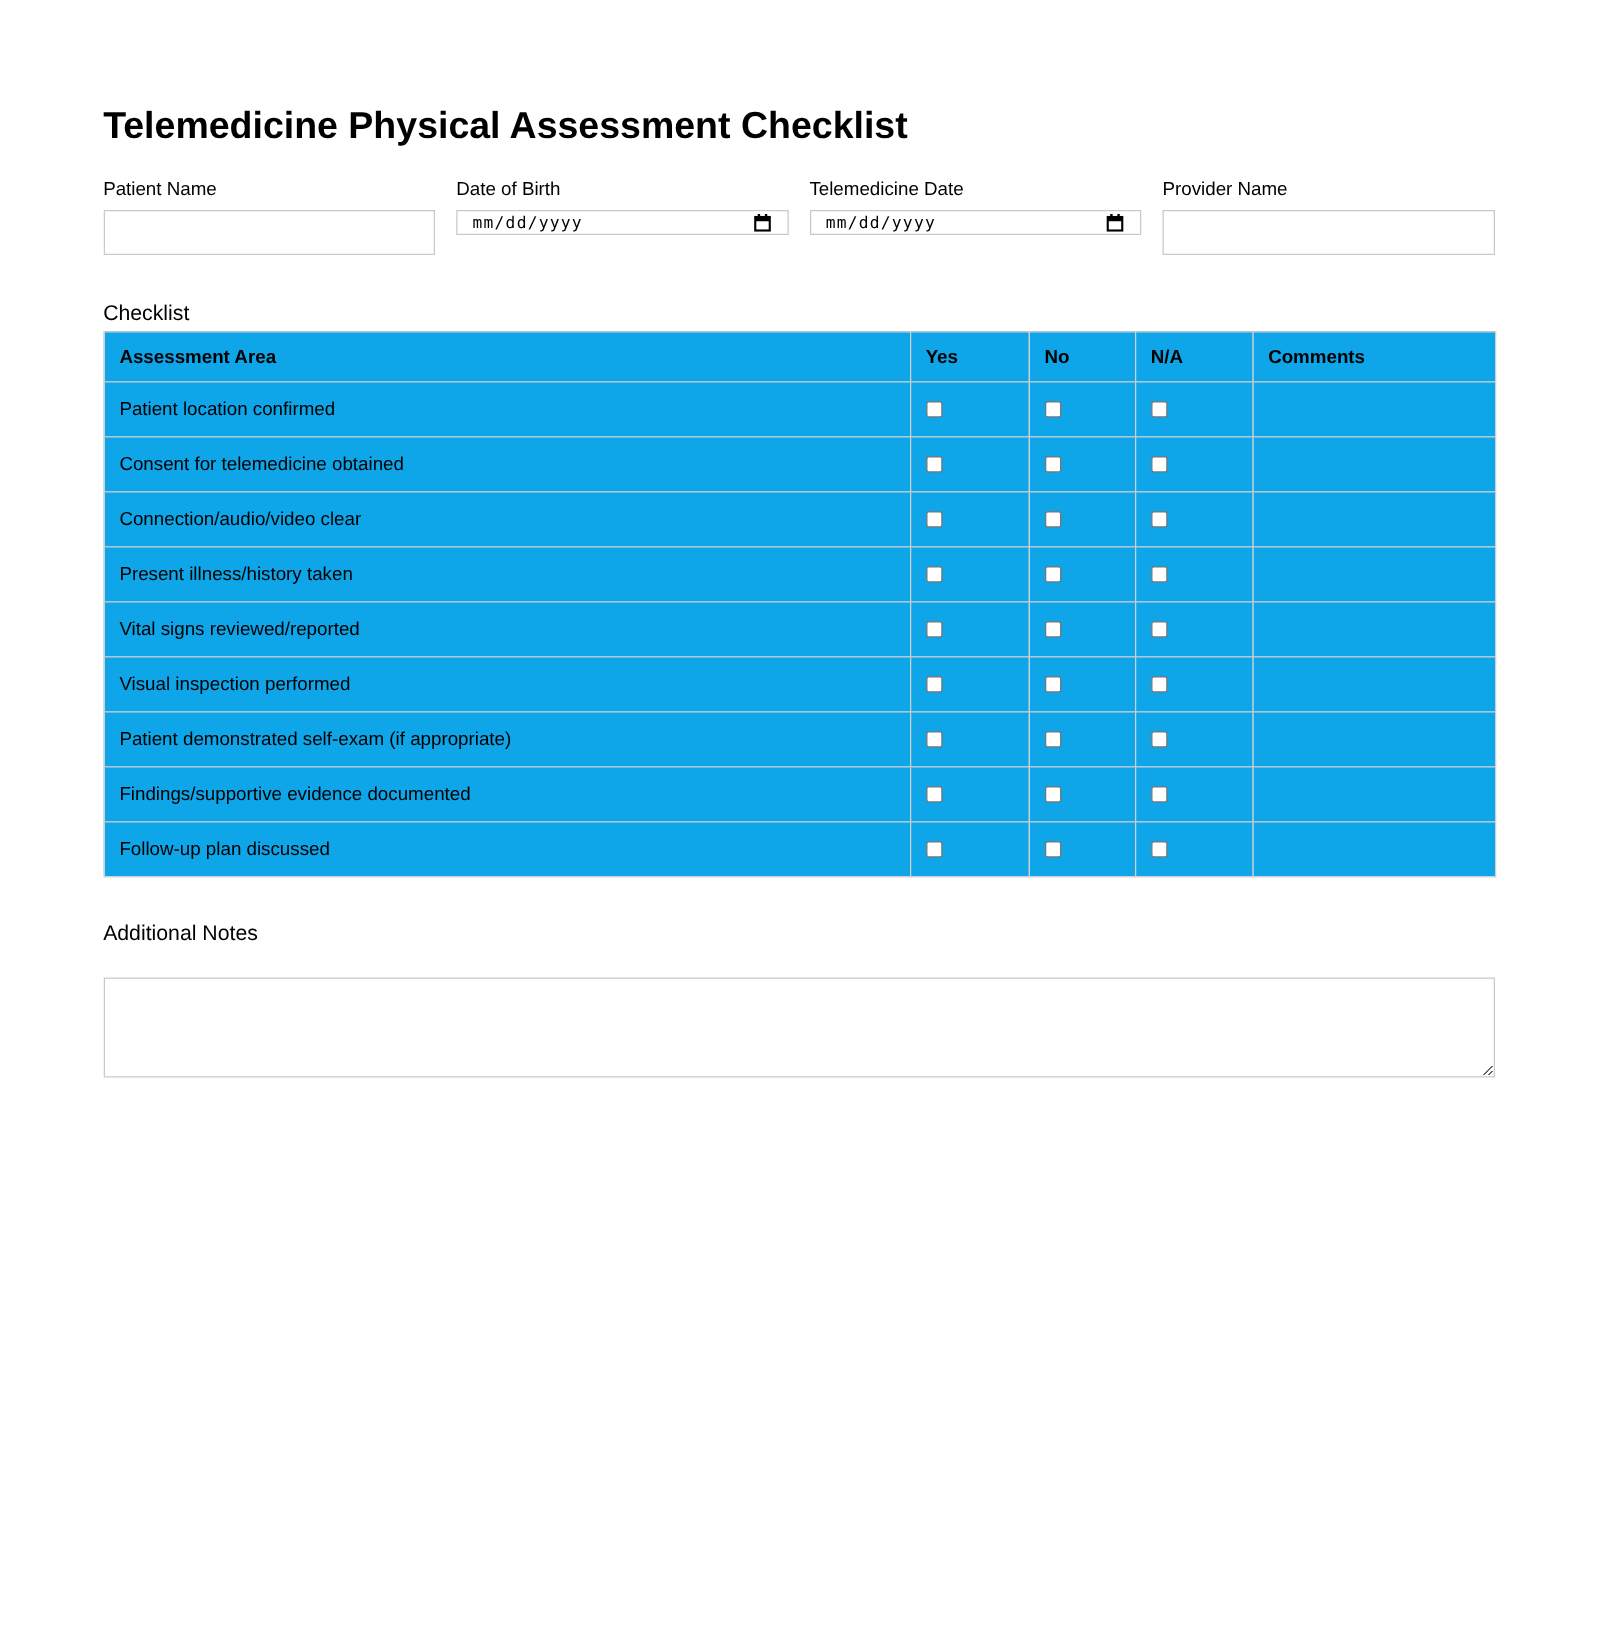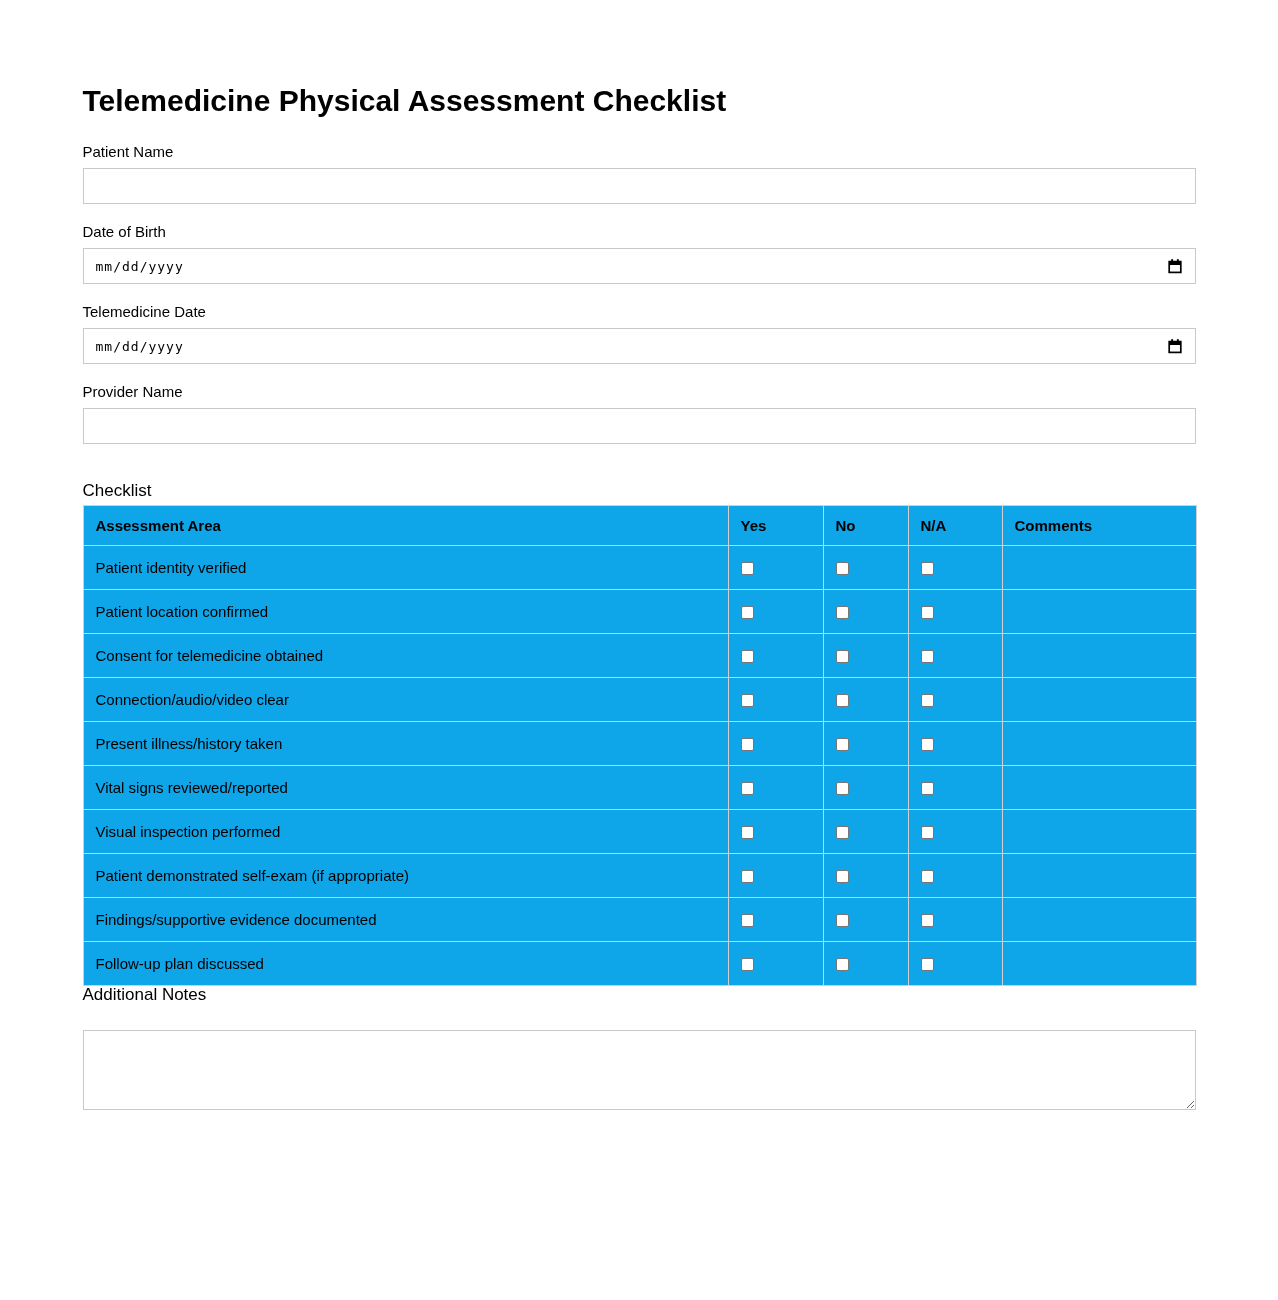--- a/index.html
+++ b/index.html
@@ -17,21 +17,21 @@
     padding-top: 84px;
   }
   h1.page-title {
     font-size: 30px;
     font-weight: 700;
     line-height: 1.1;
     margin-bottom: 27px;
   }
   .form-grid {
     display: grid;
-    grid-template-columns: 1fr;
+    grid-template-columns: 1fr 1fr 1fr 1fr;
     column-gap: 17px;
     row-gap: 20px;
   }
   .field label {
     display: block;
     font-size: 15px;
     line-height: 15px;
     margin-bottom: 9px;
     color: #000;
   }
@@ -41,21 +41,21 @@
     border: 1px solid #c9c9c9;
     background: #fff;
     font-family: "Liberation Sans", sans-serif;
     font-size: 15px;
     padding: 0 10px;
     border-radius: 0;
     outline: none;
   }
   .date-input {
     width: 100%;
-    height: 36px;
+    height: 20px;
     border: 1px solid #c9c9c9;
     background: #fff;
     display: flex;
     align-items: center;
     justify-content: space-between;
     padding: 0 12px;
     cursor: default;
   }
   .date-placeholder {
     font-family: "DejaVu Sans Mono", "Liberation Mono", monospace;
@@ -64,21 +64,21 @@
     color: #000;
   }
   .calendar-icon svg { display: block; }
 
   h2.section-heading {
     font-size: 17px;
     font-weight: 400;
     line-height: 1.1;
   }
   .checklist-heading { margin-top: 38px; margin-bottom: 4px; }
-  .notes-heading { margin-bottom: 26px; }
+  .notes-heading { margin-top: 36px; margin-bottom: 26px; }
 
   table.checklist-table {
     width: 1113px;
     table-layout: fixed;
     border-collapse: collapse;
   }
   .checklist-table th,
   .checklist-table td {
     border: 1px solid #d0d0d0;
     text-align: left;
@@ -184,27 +184,20 @@
       <tr>
         <th>Assessment Area</th>
         <th>Yes</th>
         <th>No</th>
         <th>N/A</th>
         <th>Comments</th>
       </tr>
     </thead>
     <tbody>
       <tr>
-        <td>Patient identity verified</td>
-        <td class="cb-cell"><input type="checkbox" class="cb" style=""></td>
-        <td class="cb-cell"><input type="checkbox" class="cb" style=""></td>
-        <td class="cb-cell"><input type="checkbox" class="cb" style=""></td>
-        <td></td>
-      </tr>
-      <tr>
         <td>Patient location confirmed</td>
         <td class="cb-cell"><input type="checkbox" class="cb" style=""></td>
         <td class="cb-cell"><input type="checkbox" class="cb" style=""></td>
         <td class="cb-cell"><input type="checkbox" class="cb" style=""></td>
         <td></td>
       </tr>
       <tr>
         <td>Consent for telemedicine obtained</td>
         <td class="cb-cell"><input type="checkbox" class="cb" style=""></td>
         <td class="cb-cell"><input type="checkbox" class="cb" style=""></td>

